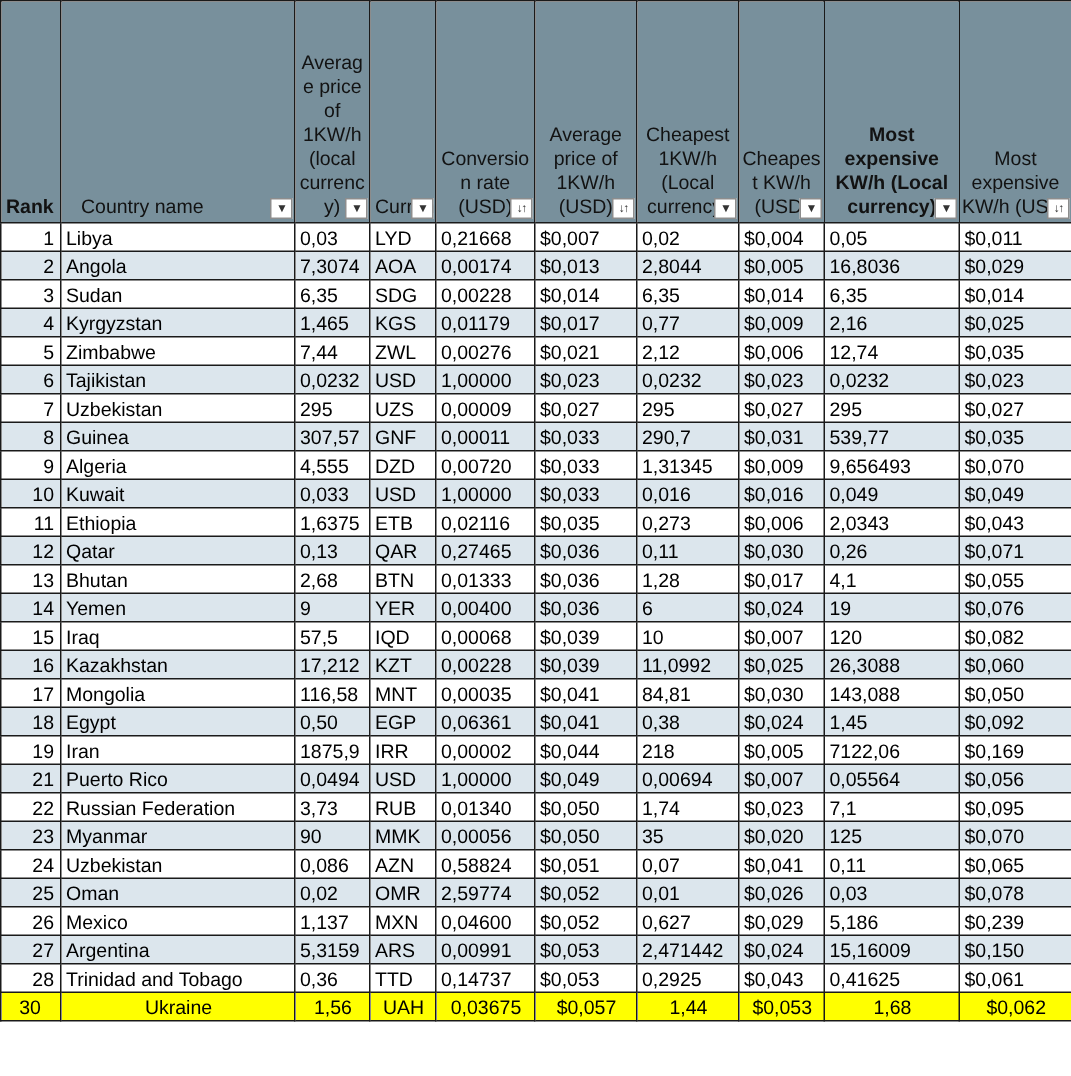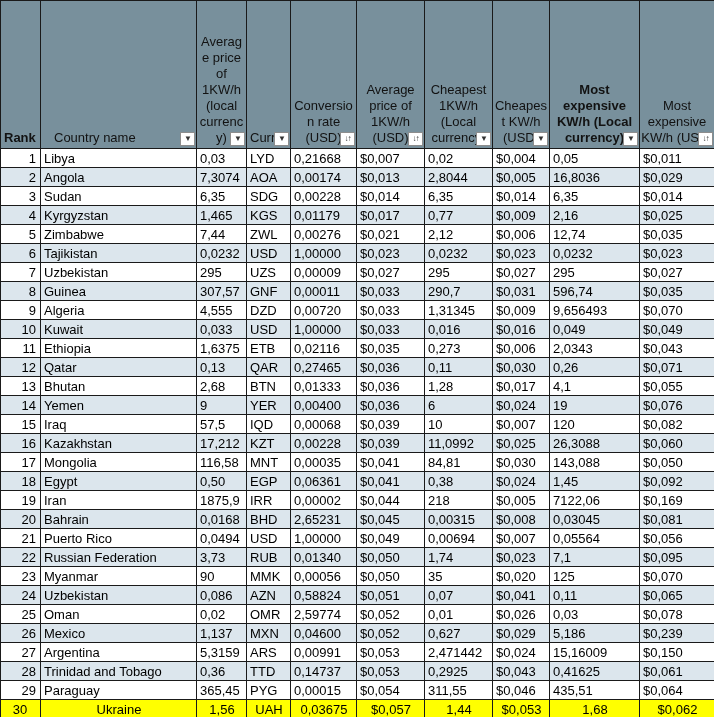--- a/index.html
+++ b/index.html
@@ -220,21 +220,21 @@
       </tr>
       <tr>
         <td class="c0">8</td>
         <td class="c1">Guinea</td>
         <td class="c2">307,57</td>
         <td class="c3">GNF</td>
         <td class="c4">0,00011</td>
         <td class="c5">$0,033</td>
         <td class="c6">290,7</td>
         <td class="c7">$0,031</td>
-        <td class="c8">596,74</td>
+        <td class="c8">539,77</td>
         <td class="c9">$0,035</td>
       </tr>
       <tr>
         <td class="c0">9</td>
         <td class="c1">Algeria</td>
         <td class="c2">4,555</td>
         <td class="c3">DZD</td>
         <td class="c4">0,00720</td>
         <td class="c5">$0,033</td>
         <td class="c6">1,31345</td>
@@ -356,32 +356,20 @@
         <td class="c2">1875,9</td>
         <td class="c3">IRR</td>
         <td class="c4">0,00002</td>
         <td class="c5">$0,044</td>
         <td class="c6">218</td>
         <td class="c7">$0,005</td>
         <td class="c8">7122,06</td>
         <td class="c9">$0,169</td>
       </tr>
       <tr>
-        <td class="c0">20</td>
-        <td class="c1">Bahrain</td>
-        <td class="c2">0,0168</td>
-        <td class="c3">BHD</td>
-        <td class="c4">2,65231</td>
-        <td class="c5">$0,045</td>
-        <td class="c6">0,00315</td>
-        <td class="c7">$0,008</td>
-        <td class="c8">0,03045</td>
-        <td class="c9">$0,081</td>
-      </tr>
-      <tr>
         <td class="c0">21</td>
         <td class="c1">Puerto Rico</td>
         <td class="c2">0,0494</td>
         <td class="c3">USD</td>
         <td class="c4">1,00000</td>
         <td class="c5">$0,049</td>
         <td class="c6">0,00694</td>
         <td class="c7">$0,007</td>
         <td class="c8">0,05564</td>
         <td class="c9">$0,056</td>
@@ -462,32 +450,20 @@
         <td class="c0">28</td>
         <td class="c1">Trinidad and Tobago</td>
         <td class="c2">0,36</td>
         <td class="c3">TTD</td>
         <td class="c4">0,14737</td>
         <td class="c5">$0,053</td>
         <td class="c6">0,2925</td>
         <td class="c7">$0,043</td>
         <td class="c8">0,41625</td>
         <td class="c9">$0,061</td>
-      </tr>
-      <tr>
-        <td class="c0">29</td>
-        <td class="c1">Paraguay</td>
-        <td class="c2">365,45</td>
-        <td class="c3">PYG</td>
-        <td class="c4">0,00015</td>
-        <td class="c5">$0,054</td>
-        <td class="c6">311,55</td>
-        <td class="c7">$0,046</td>
-        <td class="c8">435,51</td>
-        <td class="c9">$0,064</td>
       </tr>
       <tr class="hl-row">
         <td class="c0">30</td>
         <td class="c1">Ukraine</td>
         <td class="c2">1,56</td>
         <td class="c3">UAH</td>
         <td class="c4">0,03675</td>
         <td class="c5">$0,057</td>
         <td class="c6">1,44</td>
         <td class="c7">$0,053</td>

